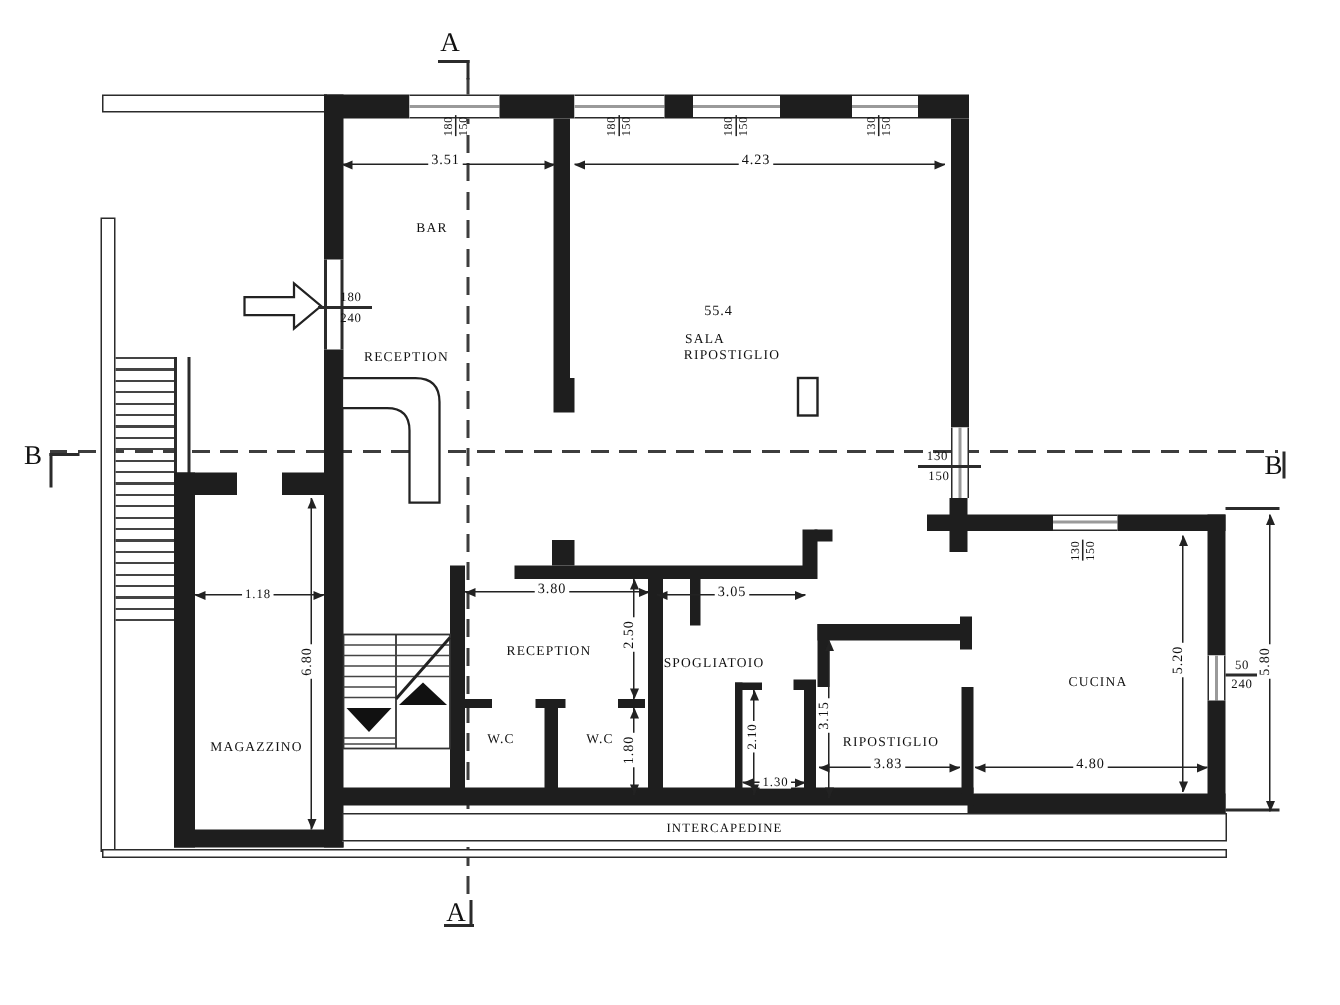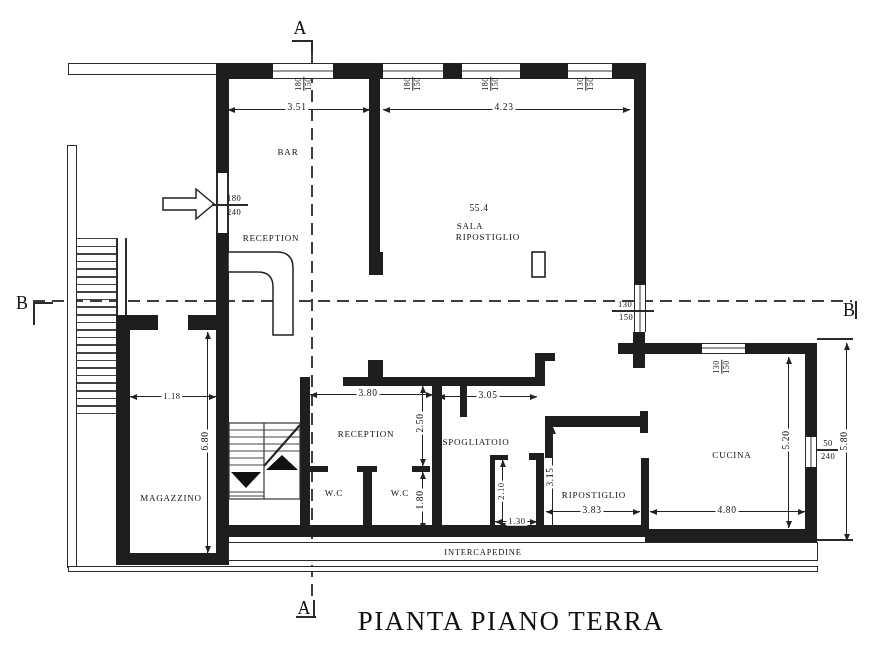--- a/index.html
+++ b/index.html
@@ -248,14 +248,13 @@
   <div class="lbl room nobg" style="left:488px;top:237px;">RIPOSTIGLIO</div>
   <div class="lbl room nobg" style="left:171px;top:498px;">MAGAZZINO</div>
   <div class="lbl room nobg" style="left:366px;top:434px;">RECEPTION</div>
   <div class="lbl room nobg" style="left:334px;top:493px;">W.C</div>
   <div class="lbl room nobg" style="left:400px;top:493px;">W.C</div>
   <div class="lbl room nobg" style="left:476px;top:442px;">SPOGLIATOIO</div>
   <div class="lbl room nobg" style="left:594px;top:495px;">RIPOSTIGLIO</div>
   <div class="lbl room nobg" style="left:732px;top:455px;">CUCINA</div>
   <div class="lbl room nobg" style="left:483px;top:552px;font-size:8.5px;">INTERCAPEDINE</div>
 
-  <div class="title" style="left:511px;top:621px;">PIANTA PIANO TERRA</div>
 </div>
 
 </body></html>

